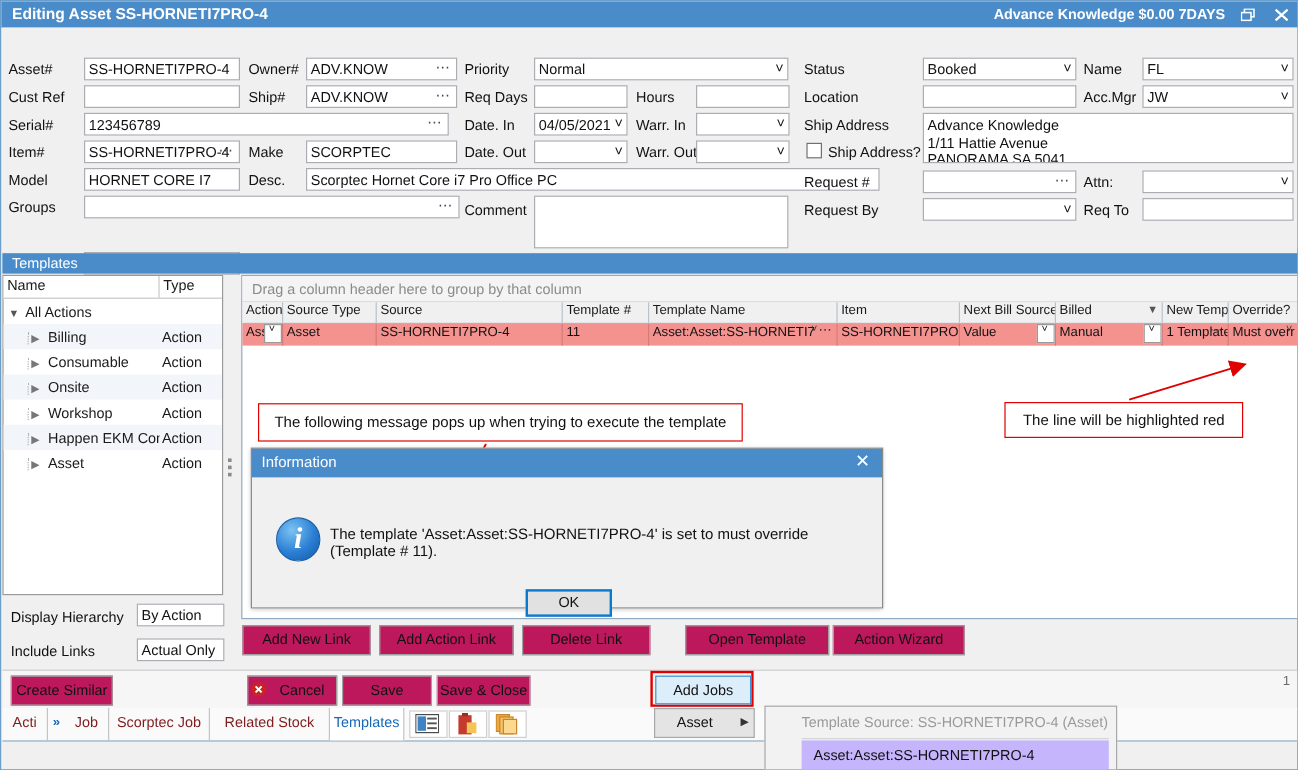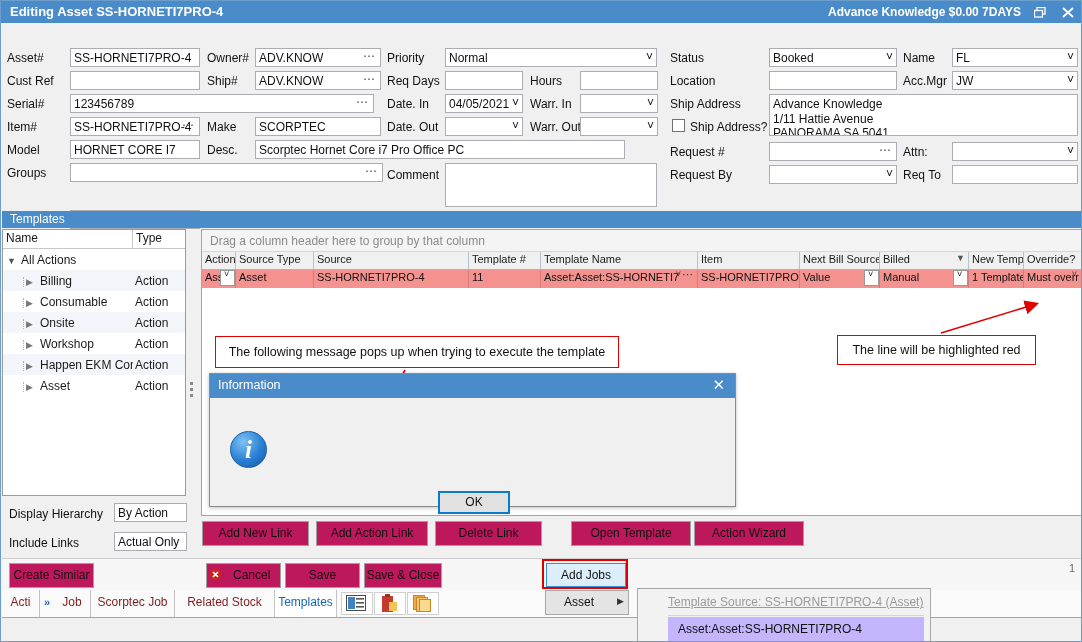--- a/index.html
+++ b/index.html
@@ -109,21 +109,21 @@
   .addjobs{position:absolute;left:2px;top:2px;width:80px;height:24px;background:#ddeefb;
            border:1px solid #3b8fd4;box-sizing:border-box;font-size:12px;text-align:center;
            line-height:22px;color:#111;}
   .menu1{position:absolute;left:544px;top:589px;width:84px;height:25px;background:#e4e4e4;
          border:1px solid #a8a8a8;box-sizing:border-box;font-size:12px;color:#111;}
   .menu1 .m-lab{position:absolute;left:0;top:4px;width:66px;text-align:center;}
   .menu1 .m-arrow{position:absolute;right:4px;top:5px;font-size:9px;color:#333;}
   .menu2{position:absolute;left:636px;top:587px;width:294px;height:55px;background:#f2f2f2;
          border:1px solid #a8a8a8;box-sizing:border-box;}
   .m2-head{position:absolute;left:0;top:2px;width:294px;height:24px;color:#9a9a9a;font-size:12px;
-           padding-left:30px;box-sizing:border-box;line-height:22px;text-decoration:underline;}
+           padding-left:30px;box-sizing:border-box;line-height:22px;}
   .m2-sep{position:absolute;left:30px;top:26px;width:256px;border-top:1px solid #d4d4d4;}
   .m2-item{position:absolute;left:30px;top:28px;width:256px;height:25px;background:#c4b5fd;
            font-size:12px;color:#111;padding-left:10px;box-sizing:border-box;line-height:24px;}
 
   .corner-num{position:absolute;right:6px;top:561px;font-size:11px;color:#6b6b6b;}
   svg.ann{position:absolute;left:0;top:0;pointer-events:none;}
 </style>
 </head>
 <body>
 
@@ -165,21 +165,21 @@
 
     <span class="lbl" style="left:205px;top:28px;">Owner#</span>
     <span class="lbl" style="left:205px;top:51px;">Ship#</span>
     <span class="lbl" style="left:205px;top:97px;">Make</span>
     <span class="lbl" style="left:205px;top:120px;">Desc.</span>
     <span class="lbl" style="left:385px;top:145px;">Comment</span>
 
     <div class="fld" style="left:253px;top:25px;width:126px;"><span>ADV.KNOW</span><span class="dots">⋯</span></div>
     <div class="fld" style="left:253px;top:48px;width:126px;"><span>ADV.KNOW</span><span class="dots">⋯</span></div>
     <div class="fld" style="left:253px;top:94px;width:126px;">SCORPTEC</div>
-    <div class="fld" style="left:253px;top:117px;width:370px;">Scorptec Hornet Core i7 Pro Office PC</div>
+    <div class="fld" style="left:253px;top:117px;width:478px;">Scorptec Hornet Core i7 Pro Office PC</div>
     <div class="fld" style="left:443px;top:140px;width:212px;height:44px;"></div>
 
     <span class="lbl" style="left:385px;top:28px;">Priority</span>
     <span class="lbl" style="left:385px;top:51px;">Req Days</span>
     <span class="lbl" style="left:385px;top:74px;">Date. In</span>
     <span class="lbl" style="left:385px;top:97px;">Date. Out</span>
     <span class="lbl" style="left:528px;top:51px;">Hours</span>
     <span class="lbl" style="left:528px;top:74px;">Warr. In</span>
     <span class="lbl" style="left:528px;top:97px;">Warr. Out</span>
 
@@ -310,20 +310,21 @@
     <line x1="597" y1="578" x2="657" y2="603" stroke="#e00000" stroke-width="1.6" marker-end="url(#ah)"></line>
   </svg>
 
   <div class="modal">
     <div class="modal-tb">
       <span>Information</span>
       <span class="modal-x">✕</span>
     </div>
     <div class="modal-body">
       <div class="info-ico">i</div>
+      <div class="modal-msg">The template 'Asset:Asset:SS-HORNETI7PRO-4' is set to must override (Template # 11).</div>
       <div class="ok-btn">OK</div>
     </div>
   </div>
 
   <span class="lbl" style="left:8px;top:506px;">Display Hierarchy</span>
   <div class="fld" style="left:113px;top:502px;width:73px;">By Action</div>
   <span class="lbl" style="left:8px;top:535px;">Include Links</span>
   <div class="fld" style="left:113px;top:531px;width:73px;">Actual Only</div>
 
   <div class="lbtn" style="left:201px;top:520px;width:107px;">Add New Link</div>

